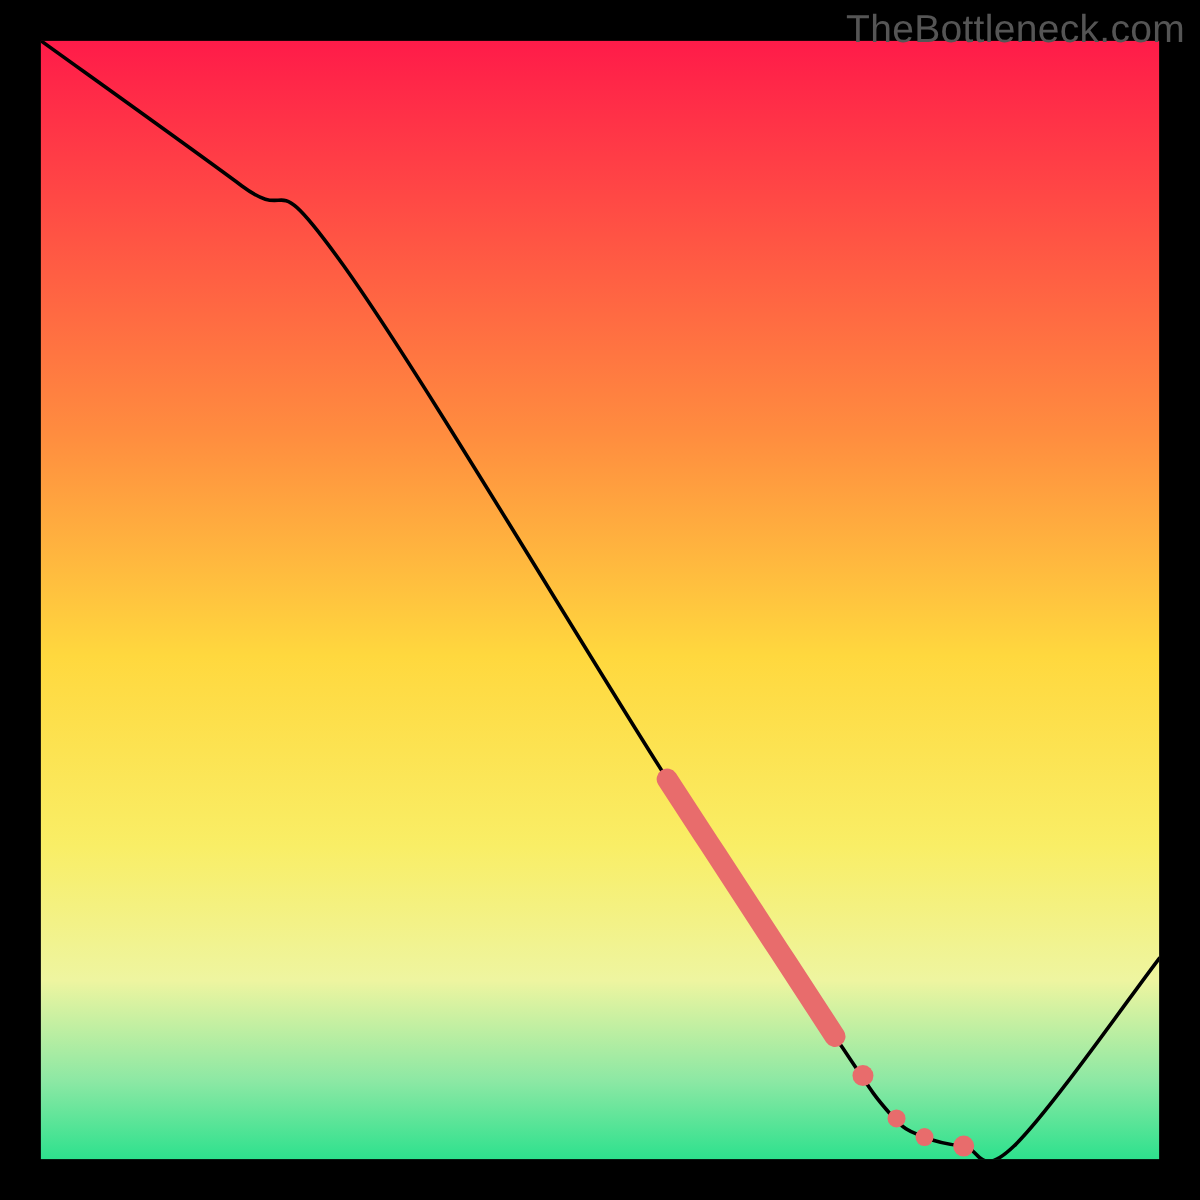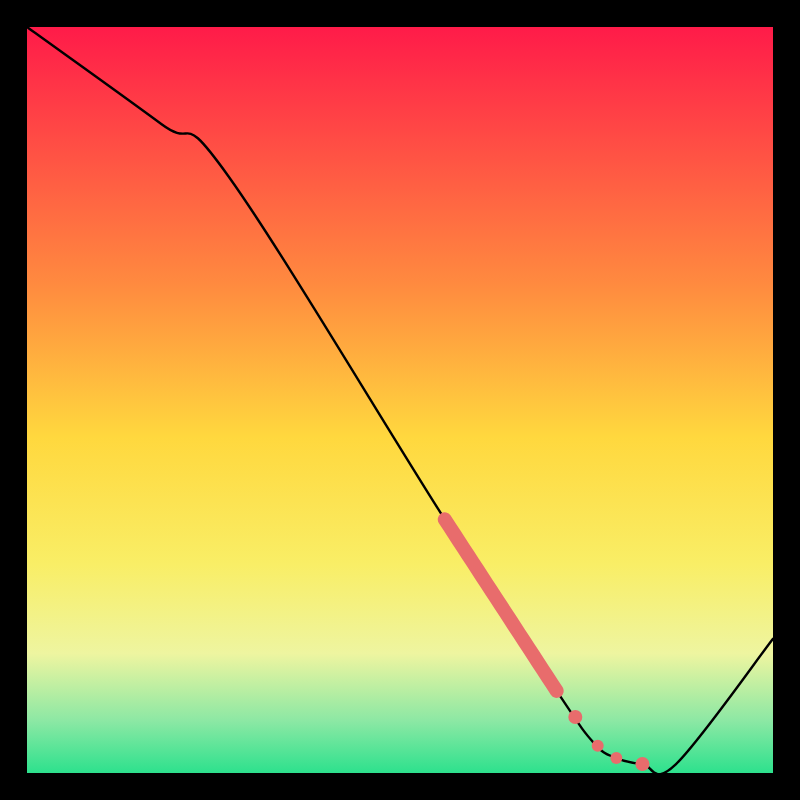--- a/index.html
+++ b/index.html
@@ -37,20 +37,21 @@
   .plot-area svg {
     display: block;
     width: 746px;
     height: 746px;
   }
 </style>
 </head>
 <body>
 
 <div class="frame">
+  <div class="watermark">TheBottleneck.com</div>
   <div class="plot-area">
     <svg viewBox="0 0 746 746" preserveAspectRatio="none">
       <defs>
         <linearGradient id="bg-grad" x1="0" y1="0" x2="0" y2="1">
             <stop offset="0%" stop-color="#ff1b49"></stop>
             <stop offset="35%" stop-color="#ff8c3f"></stop>
             <stop offset="55%" stop-color="#ffd83e"></stop>
             <stop offset="72%" stop-color="#f9ee66"></stop>
             <stop offset="84%" stop-color="#eef5a0"></stop>
             <stop offset="93%" stop-color="#8ce8a4"></stop>

